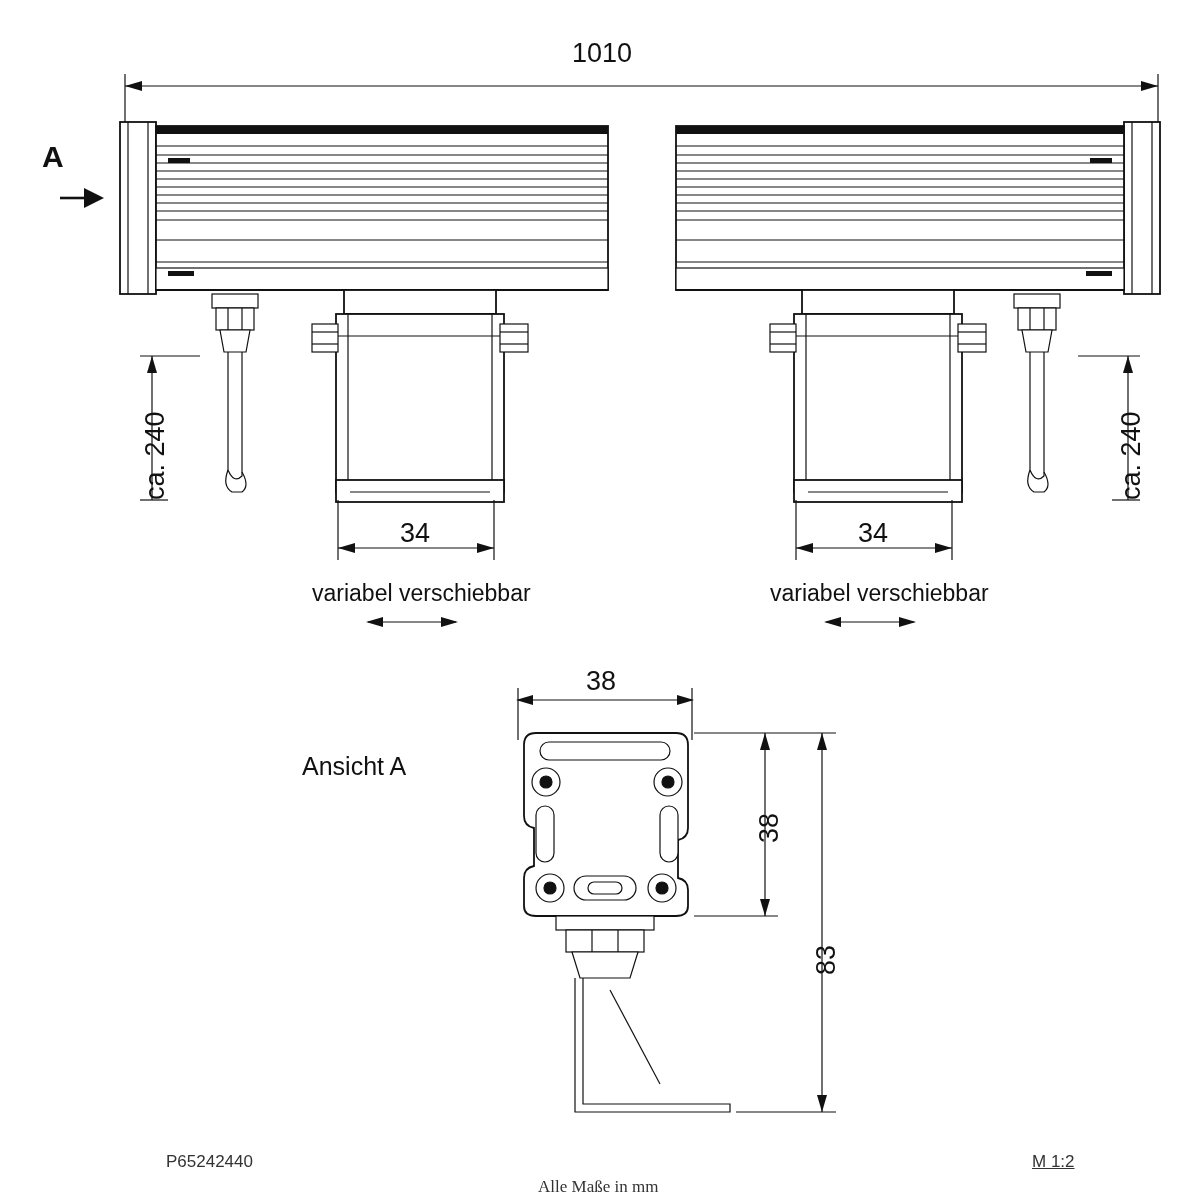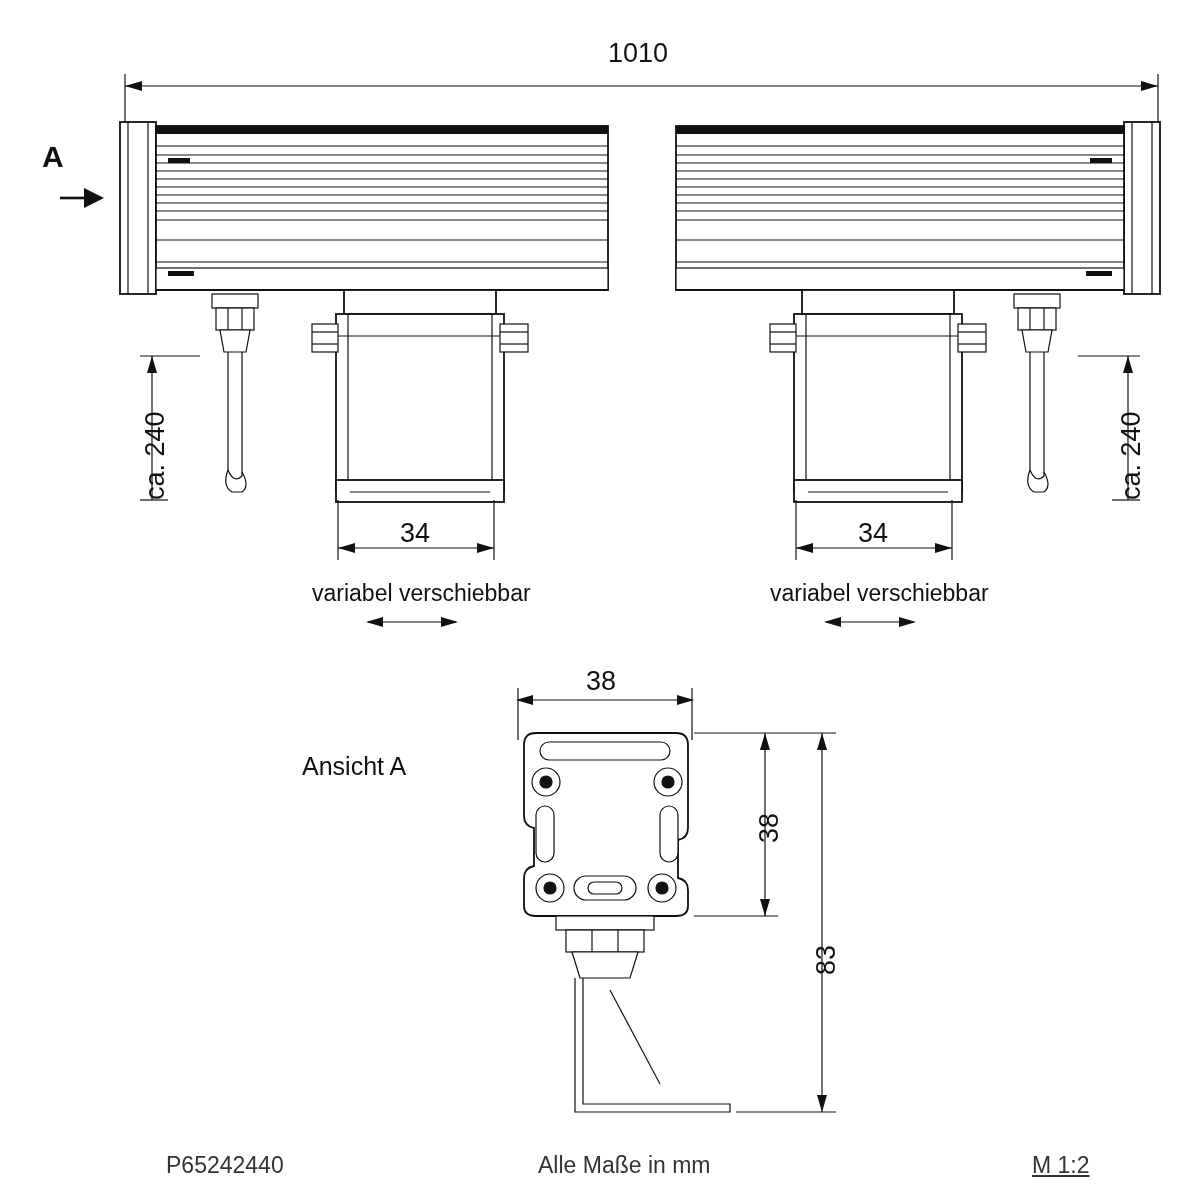--- a/index.html
+++ b/index.html
@@ -6,21 +6,21 @@
   body{
     width:1200px;height:1200px;
     background:#ffffff;
     font-family:"Liberation Sans", sans-serif;
     color:#111111;
     overflow:hidden;
     position:relative;
   }
   #stage{position:absolute;left:0;top:0;width:1200px;height:1200px;}
   .lbl{position:absolute;white-space:nowrap;font-size:27px;color:#111;}
-  .lbl.small{font-size:23px;color:#333;}
+  .lbl.small{font-size:17px;color:#333;}
   .lbl.bold{font-weight:bold;}
   .rot{transform:rotate(-90deg);transform-origin:left top;}
   svg{position:absolute;left:0;top:0;}
   .ln{stroke:#111;fill:none;}
   .thin{stroke-width:1.2;}
   .med{stroke-width:1.8;}
   .thick{stroke-width:2.6;}
   .fillw{fill:#ffffff;}
   .fillk{fill:#111111;}
 </style>
@@ -245,21 +245,21 @@
     <g>
       <line class="ln thin" x1="822" y1="733" x2="822" y2="1112"></line>
       <polygon class="fillk" points="822,733 817,750 827,750"></polygon>
       <polygon class="fillk" points="822,1112 817,1095 827,1095"></polygon>
       <line class="ln thin" x1="778" y1="733" x2="836" y2="733"></line>
       <line class="ln thin" x1="736" y1="1112" x2="836" y2="1112"></line>
     </g>
 
   </svg>
 
-  <div class="lbl" style="left:608px;top:38px;">1010</div>
+  <div class="lbl" style="left:572px;top:38px;">1010</div>
 
   <div class="lbl bold" style="left:42px;top:140px;font-size:30px;">A</div>
 
   <div class="lbl rot" style="left:140px;top:500px;">ca. 240</div>
 
   <div class="lbl rot" style="left:1116px;top:500px;">ca. 240</div>
 
   <div class="lbl" style="left:400px;top:518px;">34</div>
 
   <div class="lbl" style="left:858px;top:518px;">34</div>
@@ -274,17 +274,17 @@
   </div>
 
   <div class="lbl" style="left:586px;top:666px;">38</div>
 
   <div class="lbl rot" style="left:754px;top:843px;">38</div>
 
   <div class="lbl rot" style="left:811px;top:975px;">83</div>
 
   <div class="lbl small" style="left:166px;top:1152px;">P65242440</div>
 
-  <div class="lbl small" style="left:538px;top:1152px;">Alle Maße in mm</div>
+  <div class="lbl small" style="left:538px;top:1177px;font-family:Liberation Serif, serif;">Alle Maße in mm</div>
 
   <div class="lbl small" style="left:1032px;top:1152px;text-decoration:underline;">M 1:2</div>
 
 </div>
 
 </body></html>

